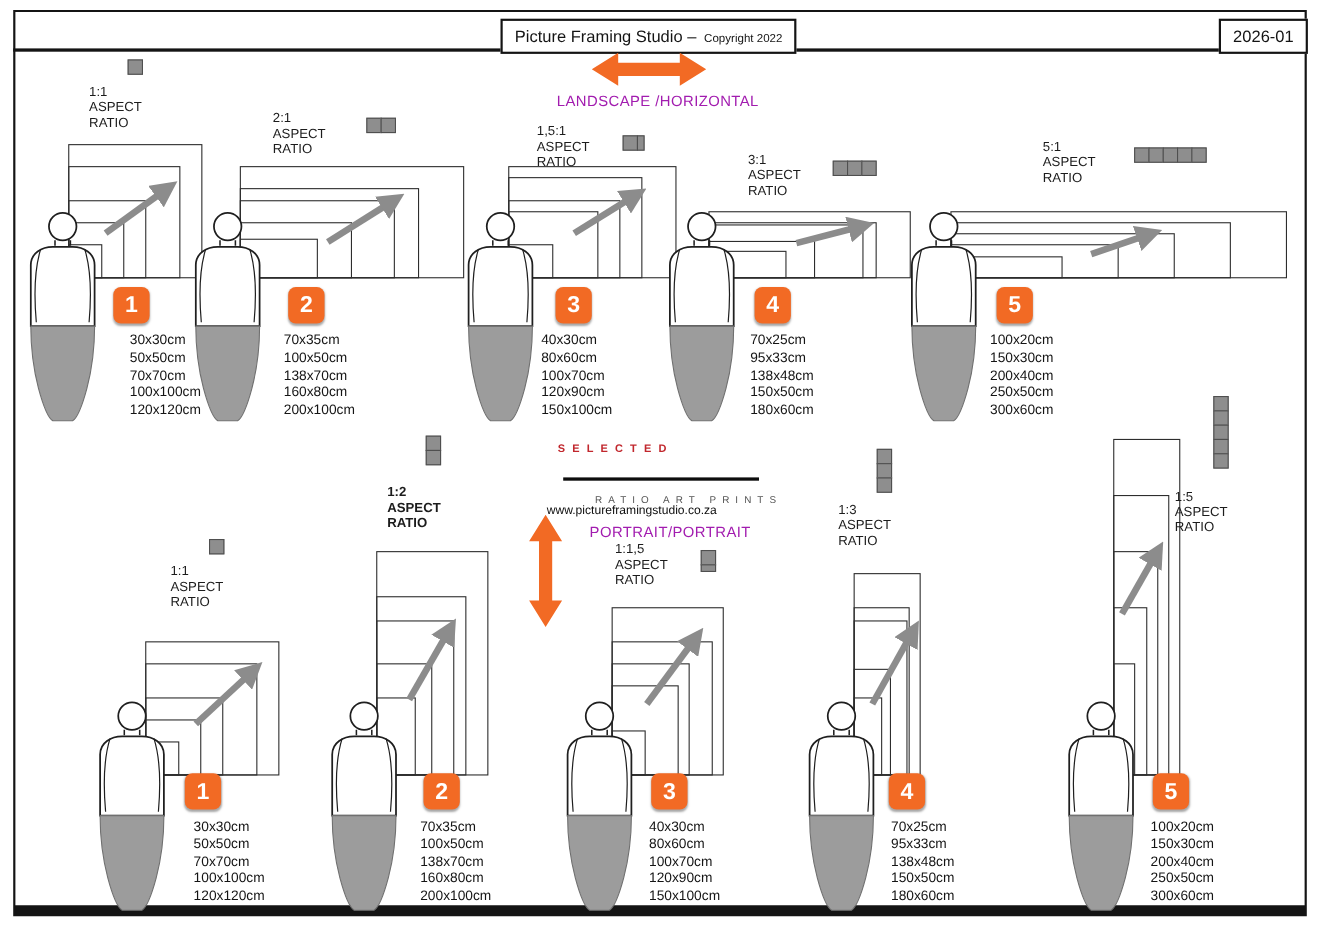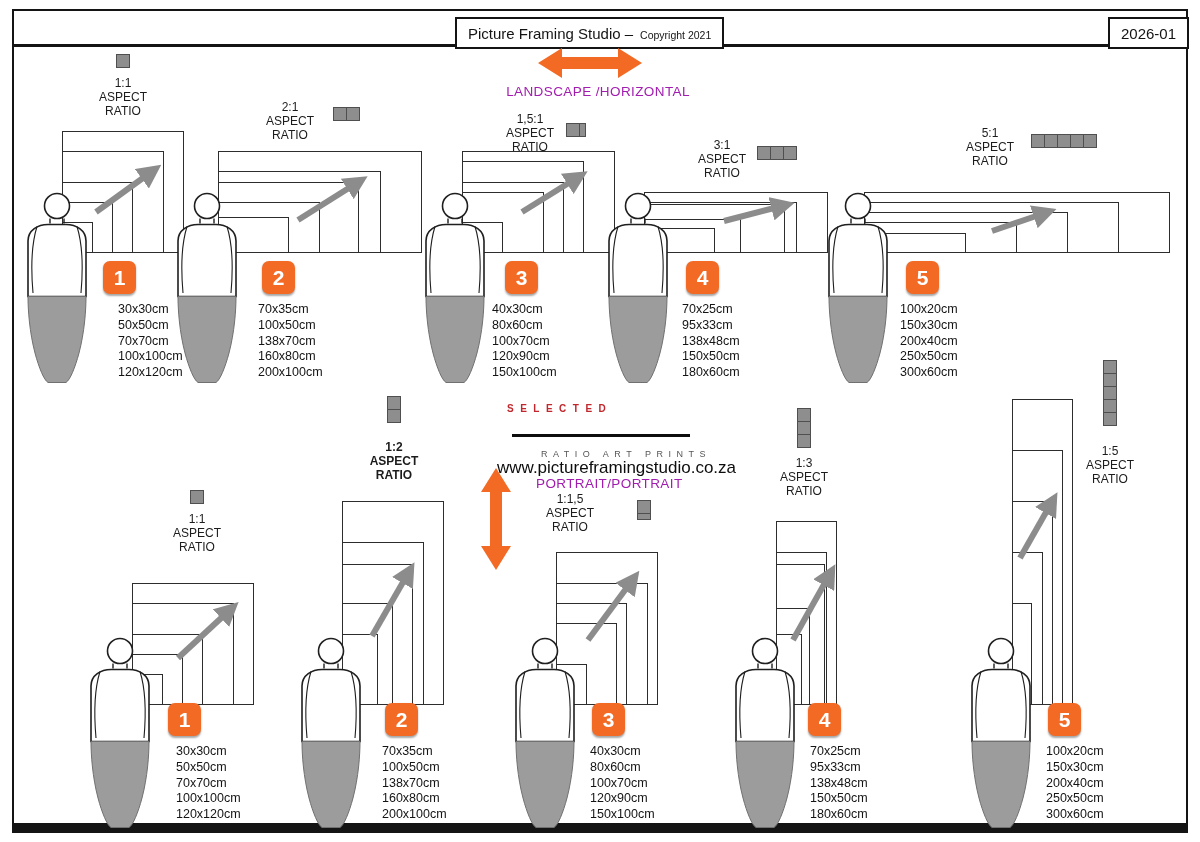--- a/index.html
+++ b/index.html
@@ -23,48 +23,48 @@
   .hdr-right { left:1108px; font-size:15px; }
 
   .orient-label { position:absolute; font-size:13.5px; color:#a21caf; letter-spacing:0.4px; }
   #landscape-label { left:502px; top:84px; width:192px; text-align:center; }
   #portrait-label { left:536px; top:476px; }
 
   .logo-selected { position:absolute; left:507px; top:403px; font-size:10px; font-weight:bold; letter-spacing:6.5px; color:#c1272d; }
   .logo-artworks { position:absolute; left:512px; top:408px; font-size:32px; font-weight:800; letter-spacing:-1px; color:#0d0d0d; }
   .logo-strike { position:absolute; left:512px; top:434px; width:178px; height:2.5px; background:#0d0d0d; }
   .logo-tagline { position:absolute; left:541px; top:449px; font-size:9px; letter-spacing:5.5px; color:#555555; }
-  .website { position:absolute; left:497px; top:458px; font-size:17px; color:#0d0d0d; }
+  .website { position:absolute; left:497px; top:458px; font-size:11px; color:#0d0d0d; }
 
   .orange-arrow { position:absolute; }
 
   .frame-rect { position:absolute; border:1.6px solid #2d2d2d; box-sizing:border-box; background:transparent; }
   .person { position:absolute; width:78px; height:192px; }
   .badge {
     position:absolute; width:33px; height:33px; background:#F26A24; border-radius:7px;
     color:#ffffff; font-weight:bold; font-size:21px; display:flex; align-items:center; justify-content:center;
     box-shadow:0 1.5px 2px rgba(0,0,0,0.35);
   }
-  .aspect-label { position:absolute; width:84px; text-align:center; font-size:12px; line-height:14px; color:#1c1c1c; }
+  .aspect-label { position:absolute; width:84px; font-size:12px; line-height:14px; color:#1c1c1c; }
   .size-list { position:absolute; font-size:12.5px; line-height:15.8px; color:#141414; }
   .icon-wrap { position:absolute; display:flex; }
   .icon-cell { background:#8e8e8e; border:1px solid #4f4f4f; box-sizing:border-box; }
   #arrow-overlay { position:absolute; left:0; top:0; pointer-events:none; }
 </style>
 </head>
 <body>
 
 <div id="canvas">
 
   <div class="frame-border"></div>
   <div class="header-line"></div>
 
   <div class="hdr-box hdr-center">
     <span class="studio">Picture Framing Studio –</span>
-    <span class="copyright">Copyright 2021</span>
+    <span class="copyright">Copyright 2022</span>
   </div>
   <div class="hdr-box hdr-right">
     <span>2026-01</span>
   </div>
 
   <svg class="orange-arrow" style="left:538px; top:47px;" width="104" height="32">
     <polygon points="0,16 24,1 24,10 80,10 80,1 104,16 80,31 80,22 24,22 24,31" fill="#F26A24"></polygon>
   </svg>
   <div class="orient-label" id="landscape-label">LANDSCAPE /HORIZONTAL</div>
 
@@ -306,21 +306,21 @@
       <div class="person" style="left: 506px; top: 637px;"><svg width="78" height="192" viewBox="0 0 78 192">
           <circle cx="39" cy="14" r="12.5" fill="#ffffff" stroke="#1f1f1f" stroke-width="1.6"></circle>
           <line x1="32" y1="26.5" x2="32" y2="31.5" stroke="#1f1f1f" stroke-width="1.4"></line>
           <line x1="46" y1="26.5" x2="46" y2="31.5" stroke="#1f1f1f" stroke-width="1.4"></line>
           <path d="M10,49 C10,38 20,32.5 30,32.5 L48,32.5 C58,32.5 68,38 68,49 L68,104.5 L10,104.5 Z" fill="#ffffff" stroke="#1f1f1f" stroke-width="1.6"></path>
           <path d="M19,34.5 C13.5,52 13,78 15,101" fill="none" stroke="#1f1f1f" stroke-width="1.1"></path>
           <path d="M59,34.5 C64.5,52 65,78 63,101" fill="none" stroke="#1f1f1f" stroke-width="1.1"></path>
           <path d="M10,104.5 L68,104.5 C68,118 66.5,140 61,161 C57,176 52,188 48,190.5 L30,190.5 C26,188 21,176 17,161 C11.5,140 10,118 10,104.5 Z" fill="#9c9c9c" stroke="#707070" stroke-width="1"></path>
         </svg></div>
       <div class="badge" style="left: 592px; top: 703px;">3</div>
-      <div class="aspect-label" style="left: 528px; top: 492px;">
+      <div class="aspect-label" style="left: 559px; top: 492px;">
         <div class="">1:1,5</div>
         <div class="">ASPECT</div>
         <div class="">RATIO</div>
       </div>
       <div class="icon-wrap" style="left: 637px; top: 500px; flex-direction: column;">
         <div class="icon-cell" style="width: 14px; height: 14px;"></div>
         <div class="icon-cell" style="width: 14px; height: 7px; margin-top: -1px;"></div>
       </div>
       <div class="size-list" style="left: 590px; top: 744px;">
         <div class="">40x30cm</div>

